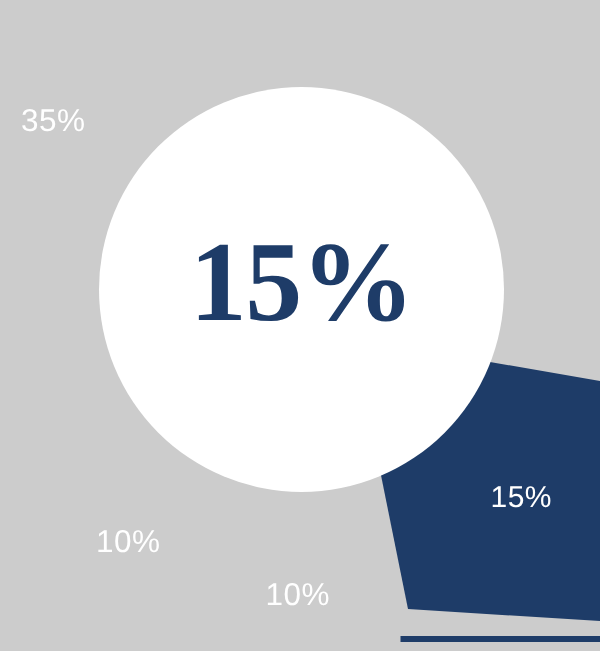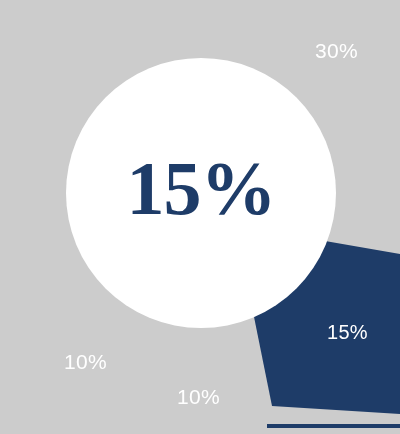--- a/index.html
+++ b/index.html
@@ -73,22 +73,22 @@
 
     <g>
       <path d="M 279 233 L 400 254 L 400 414 L 272 406 L 250 297 Z" fill="#1e3c68"></path>
     </g>
 
     <circle cx="201" cy="193" r="135" fill="#ffffff"></circle>
 
     <rect x="267" y="424" width="133" height="4" fill="#1e3c68"></rect>
   </svg>
 
+  <div class="pct-label" id="label-35">35%</div>
 
-  <div class="pct-label" id="label-30">30%</div>
 
   <div class="pct-label" id="label-10a">10%</div>
 
   <div class="pct-label" id="label-10b">10%</div>
 
   <div class="pct-label" id="label-15-slice">15%</div>
 
   <div id="center-value">
     <span id="center-value-inner">15%</span>
   </div>

